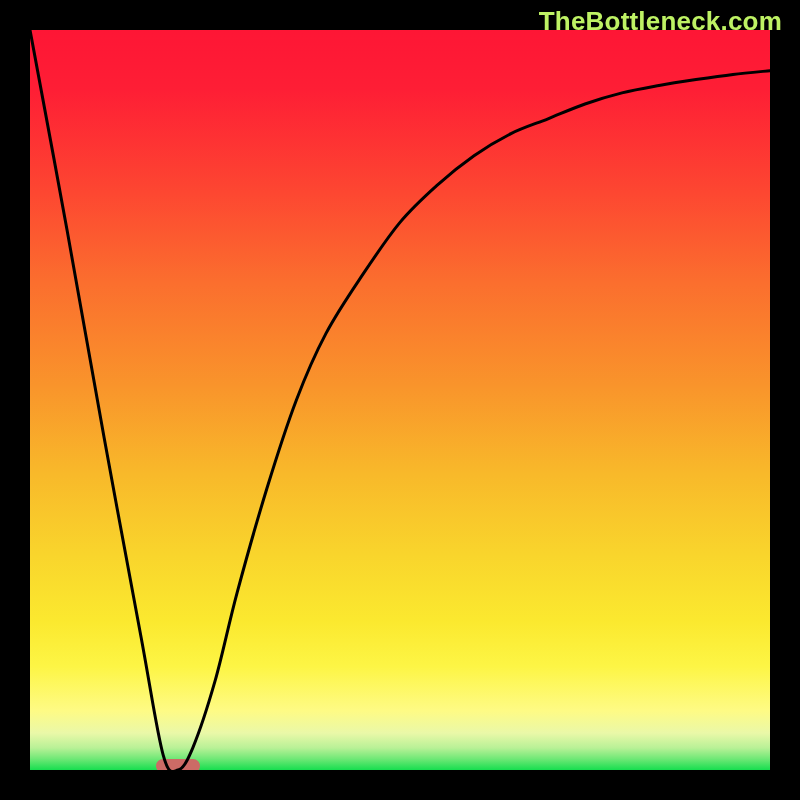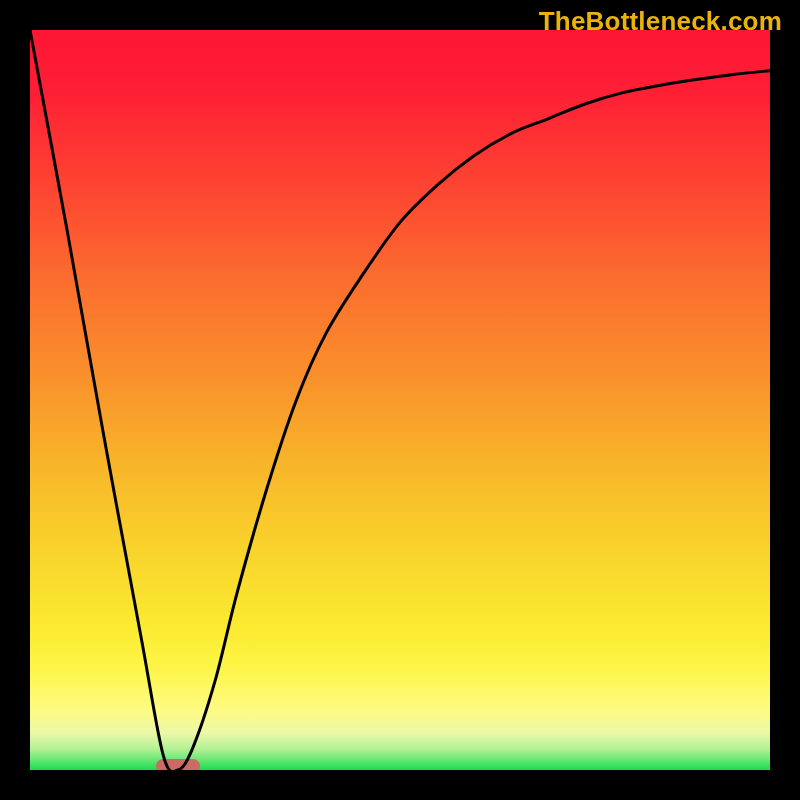--- a/index.html
+++ b/index.html
@@ -15,21 +15,21 @@
     width: 800px;
     height: 800px;
     background: #000;
   }
   .watermark {
     position: absolute;
     top: 6px;
     right: 18px;
     font-size: 26px;
     font-weight: 600;
-    color: #eab308;
+    color: #bef264;
     letter-spacing: 0.2px;
   }
   .plot-area {
     position: absolute;
     left: 30px;
     top: 30px;
     width: 740px;
     height: 740px;
     overflow: hidden;
     

